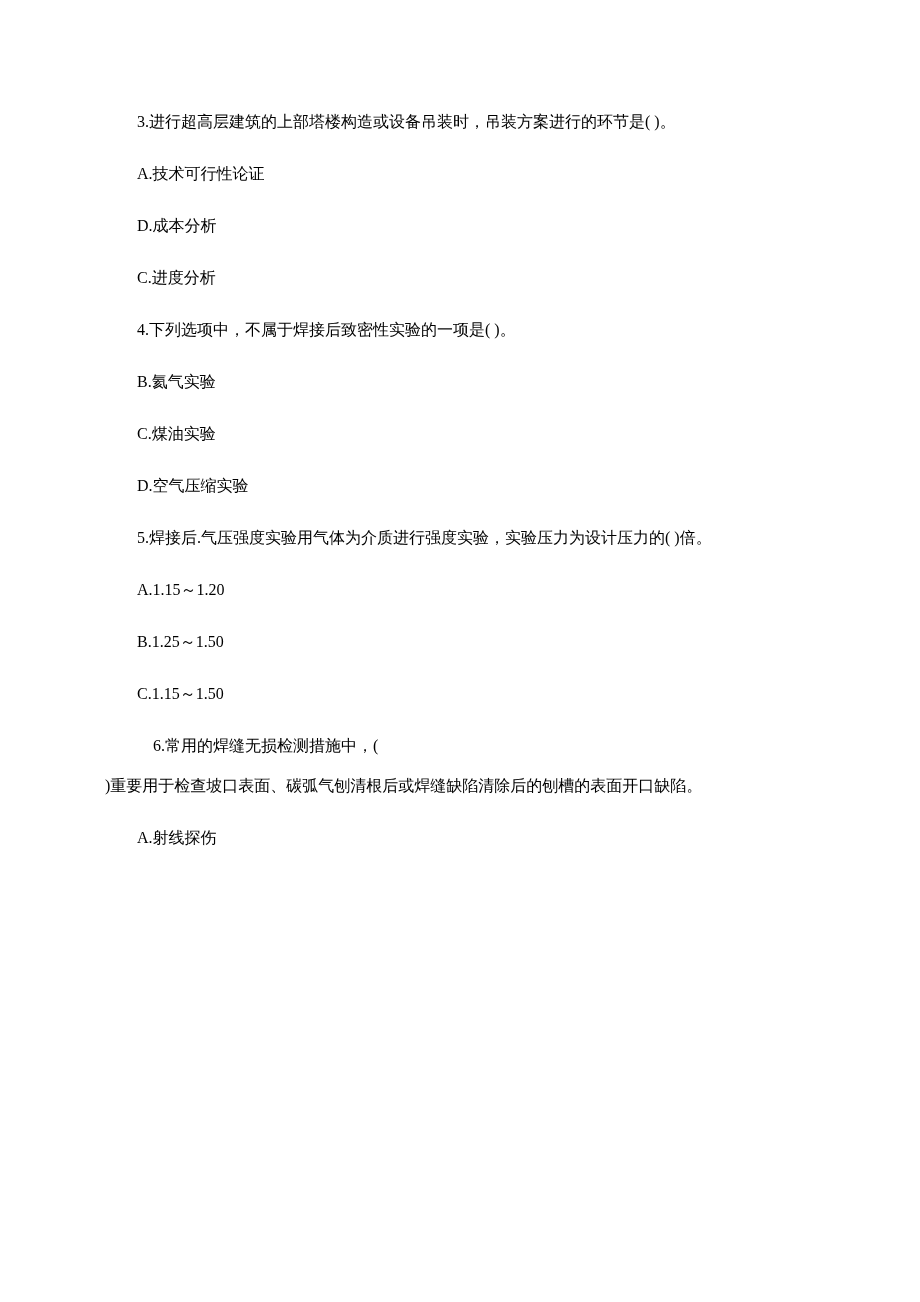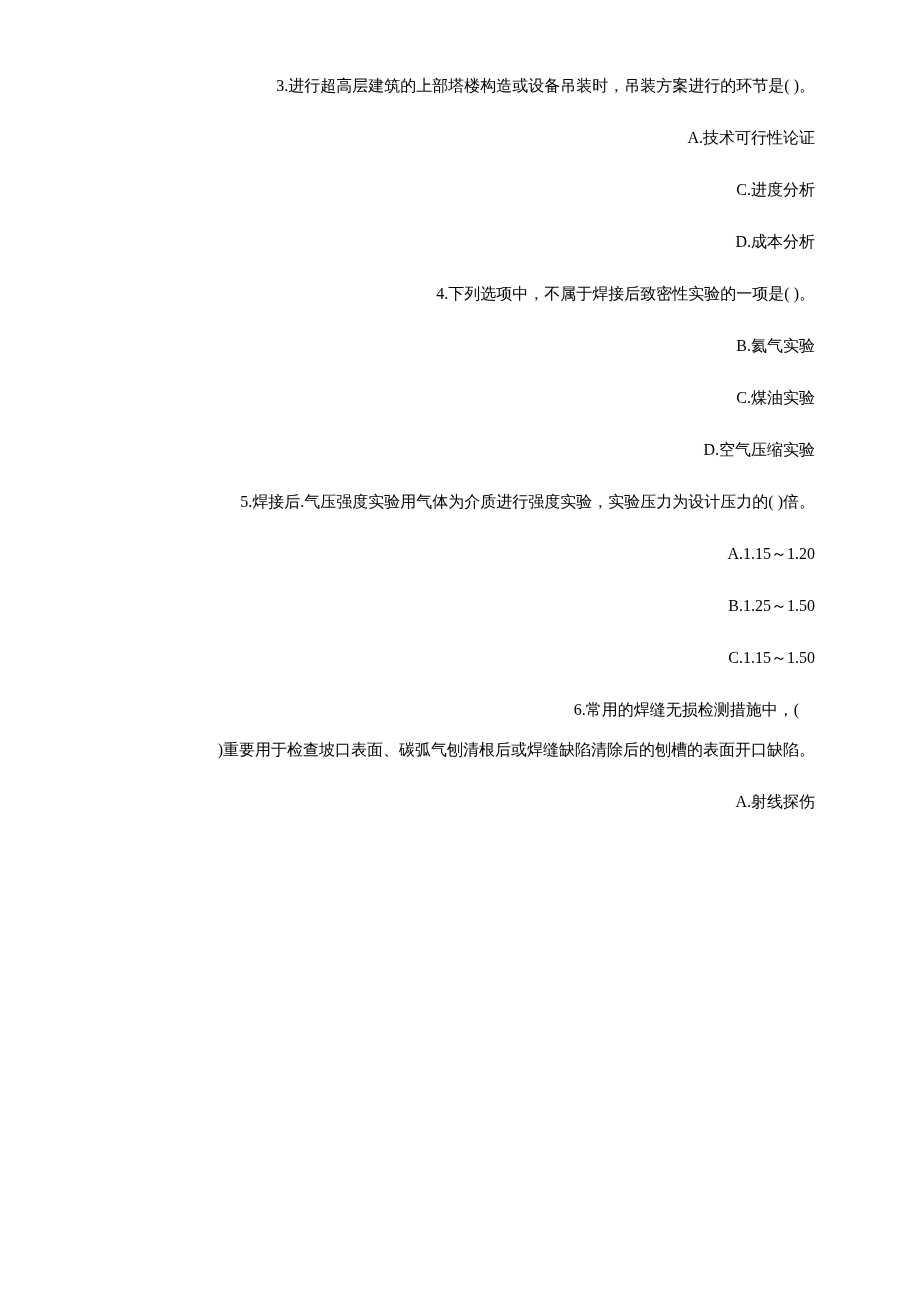--- a/index.html
+++ b/index.html
@@ -6,24 +6,23 @@
     margin: 0;
     padding: 0;
     background: #ffffff;
     font-family: "Times New Roman", "SimSun", serif;
     font-size: 16px;
     color: #000000;
     width: 920px;
     min-height: 1302px;
   }
   .page {
-    padding: 74px 105px 60px 105px;
+    padding: 110px 105px 60px 105px;
     box-sizing: border-box;
     line-height: 1.5;
-    text-align: right;
   }
   .para {
     margin: 0 0 28px 0;
     text-indent: 2em;
   }
   .continuation {
     margin: 0 0 28px 0;
     text-indent: 0;
   }
   .q6-stem {
@@ -31,22 +30,22 @@
     text-indent: 2em;
   }
 </style>
 </head>
 <body>
 
 <div class="page">
 
   <p class="para">3.进行超高层建筑的上部塔楼构造或设备吊装时，吊装方案进行的环节是( )。</p>
   <p class="para">A.技术可行性论证</p>
+  <p class="para">D.成本分析</p>
   <p class="para">C.进度分析</p>
-  <p class="para">D.成本分析</p>
 
   <p class="para">4.下列选项中，不属于焊接后致密性实验的一项是( )。</p>
   <p class="para">B.氦气实验</p>
   <p class="para">C.煤油实验</p>
   <p class="para">D.空气压缩实验</p>
 
   <p class="para">5.焊接后.气压强度实验用气体为介质进行强度实验，实验压力为设计压力的( )倍。</p>
   <p class="para">A.1.15～1.20</p>
   <p class="para">B.1.25～1.50</p>
   <p class="para">C.1.15～1.50</p>

